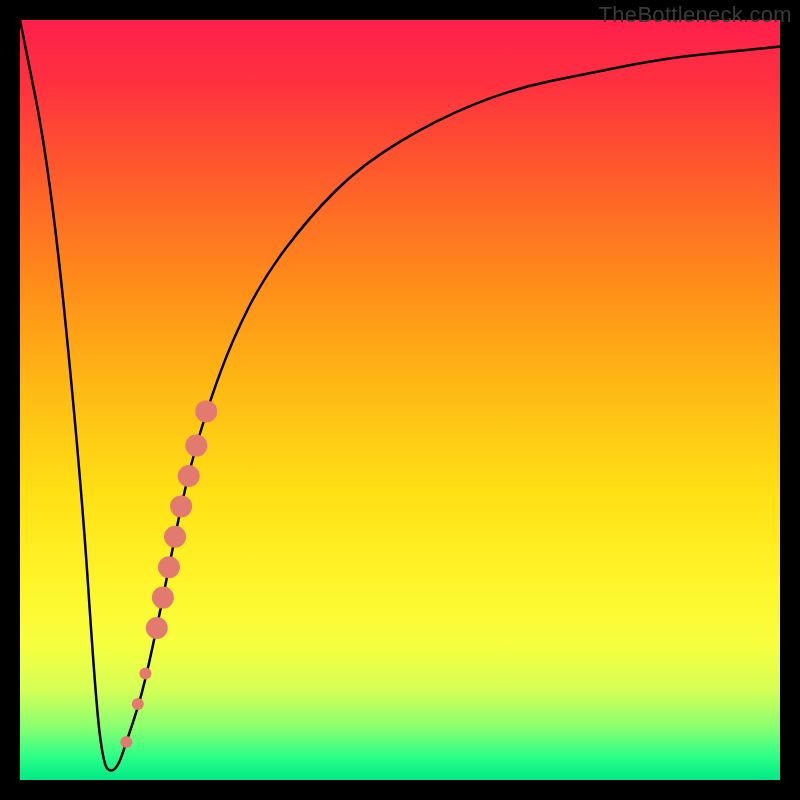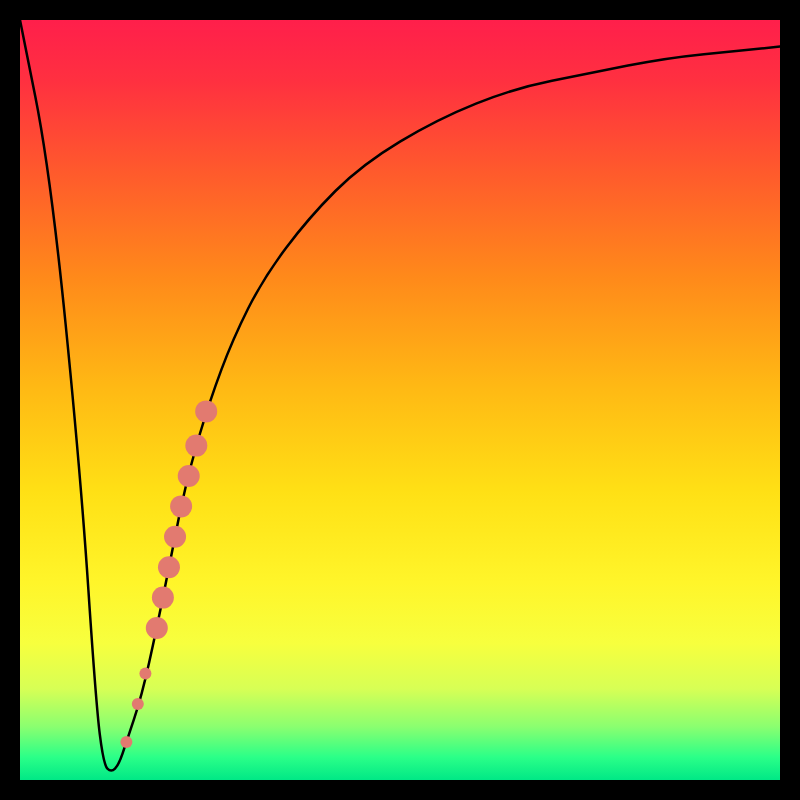--- a/index.html
+++ b/index.html
@@ -72,13 +72,14 @@
         <circle cx="142.88" cy="577.6" r="11" fill="#e27a70"></circle>
         <circle cx="148.96" cy="547.2" r="11" fill="#e27a70"></circle>
         <circle cx="155.04" cy="516.8" r="11" fill="#e27a70"></circle>
         <circle cx="161.12" cy="486.40000000000003" r="11" fill="#e27a70"></circle>
         <circle cx="168.72" cy="456" r="11" fill="#e27a70"></circle>
         <circle cx="176.32" cy="425.6" r="11" fill="#e27a70"></circle>
         <circle cx="186.2" cy="391.40000000000003" r="11" fill="#e27a70"></circle>
       </g>
   </svg>
 
+  <div class="watermark">TheBottleneck.com</div>
 </div>
 
 </body></html>

